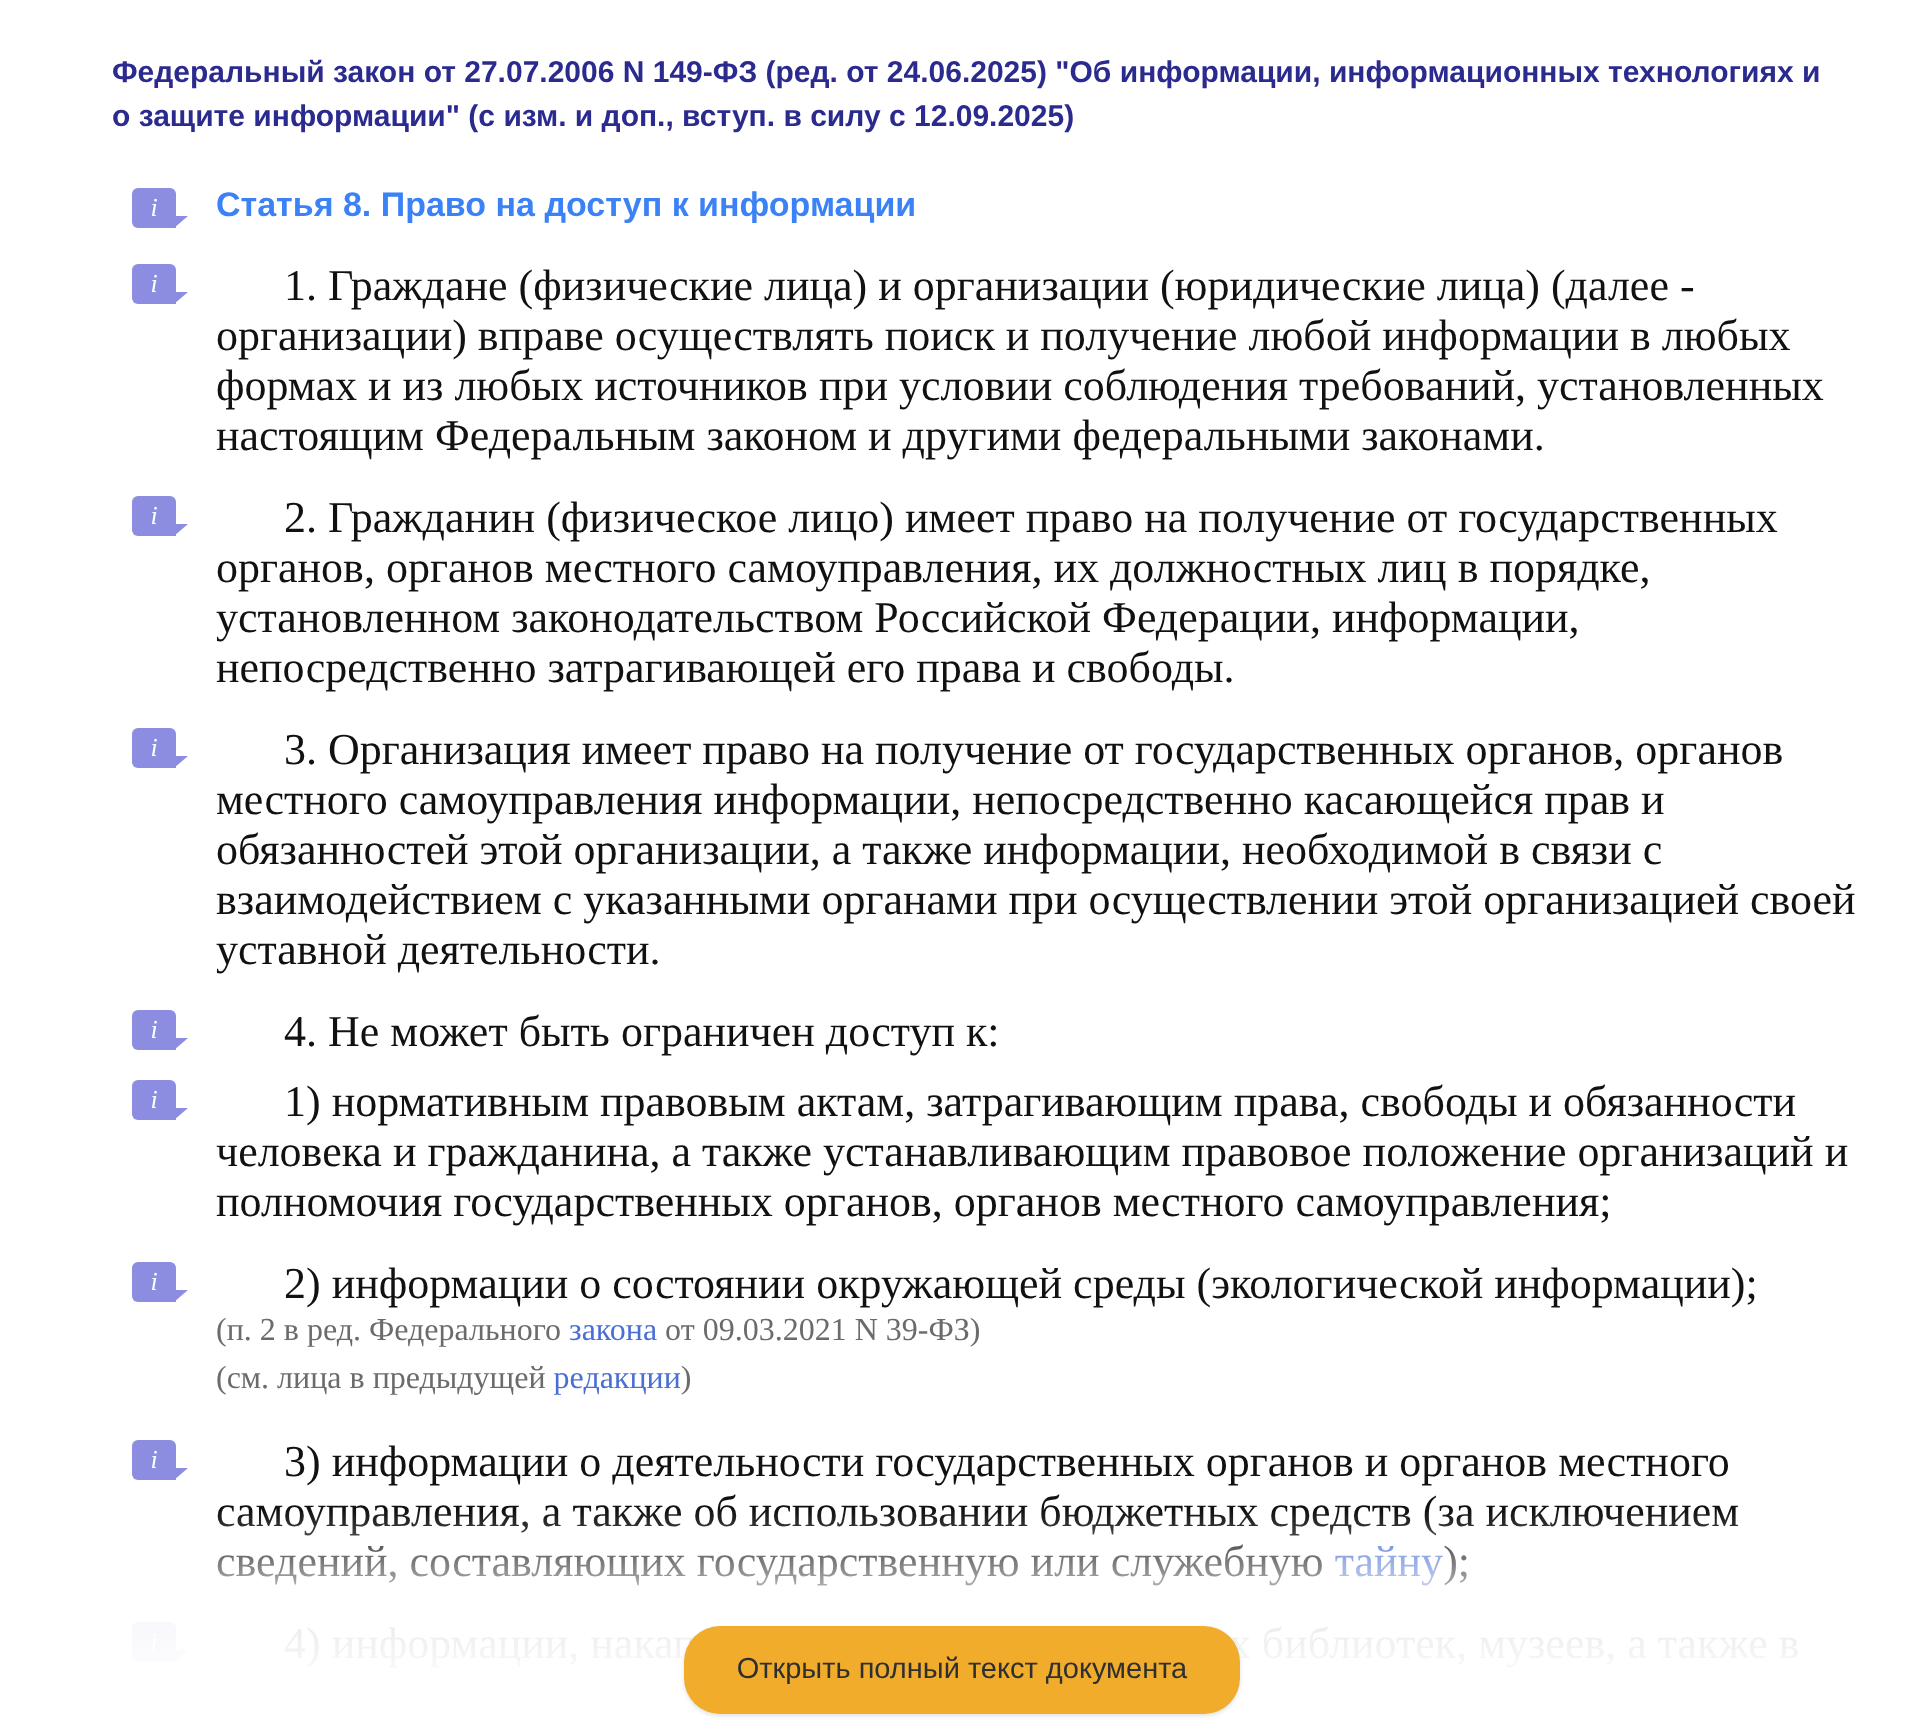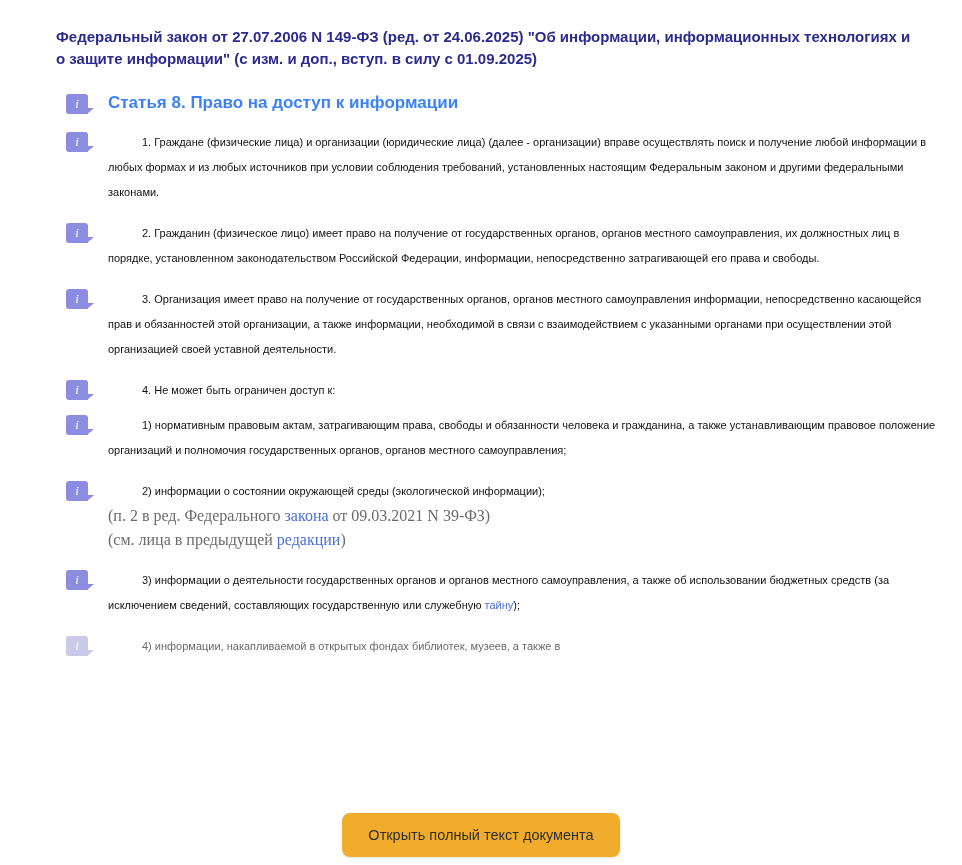--- a/index.html
+++ b/index.html
@@ -72,22 +72,22 @@
     border-top: 0 solid transparent;
   }
   .article-heading {
     font-family: "Liberation Sans", sans-serif;
     font-weight: bold;
     font-size: 17px;
     line-height: 22px;
     color: #3b82f6;
   }
   .para {
-    font-family: Liberation Sans, sans-serif;
-    font-size: 11px;
+    font-family: Liberation Serif, serif;
+    font-size: 22px;
     line-height: 25px;
     text-align: left;
     text-indent: 34px;
     color: #111111;
   }
   .note {
     font-family: "Liberation Serif", serif;
     font-size: 16px;
     line-height: 24px;
     color: #6b6b6b;
@@ -128,32 +128,32 @@
     display: flex;
     justify-content: center;
   }
   .cta-button {
     background: #f0ac2a;
     color: #2f2f2f;
     font-family: "Liberation Sans", sans-serif;
     font-size: 14.5px;
     line-height: 18px;
     border: none;
-    border-radius: 8px;
+    border-radius: 18px;
     padding: 13px 26px;
     cursor: pointer;
     box-shadow: 0 1px 2px rgba(0,0,0,0.12);
   }
 </style>
 </head>
 <body>
 
 <div class="page">
 
-  <div class="doc-title">Федеральный закон от 27.07.2006 N 149-ФЗ (ред. от 24.06.2025) "Об информации, информационных технологиях и о защите информации" (с изм. и доп., вступ. в силу с 01.09.2025)</div>
+  <div class="doc-title">Федеральный закон от 27.07.2006 N 149-ФЗ (ред. от 24.06.2025) "Об информации, информационных технологиях и о защите информации" (с изм. и доп., вступ. в силу с 12.09.2025)</div>
 
   <div class="content">
 
     <div class="block">
       <span class="marker">i</span>
       <div class="article-heading">Статья 8. Право на доступ к информации</div>
     </div>
 
     <div class="block">
       <span class="marker">i</span>

